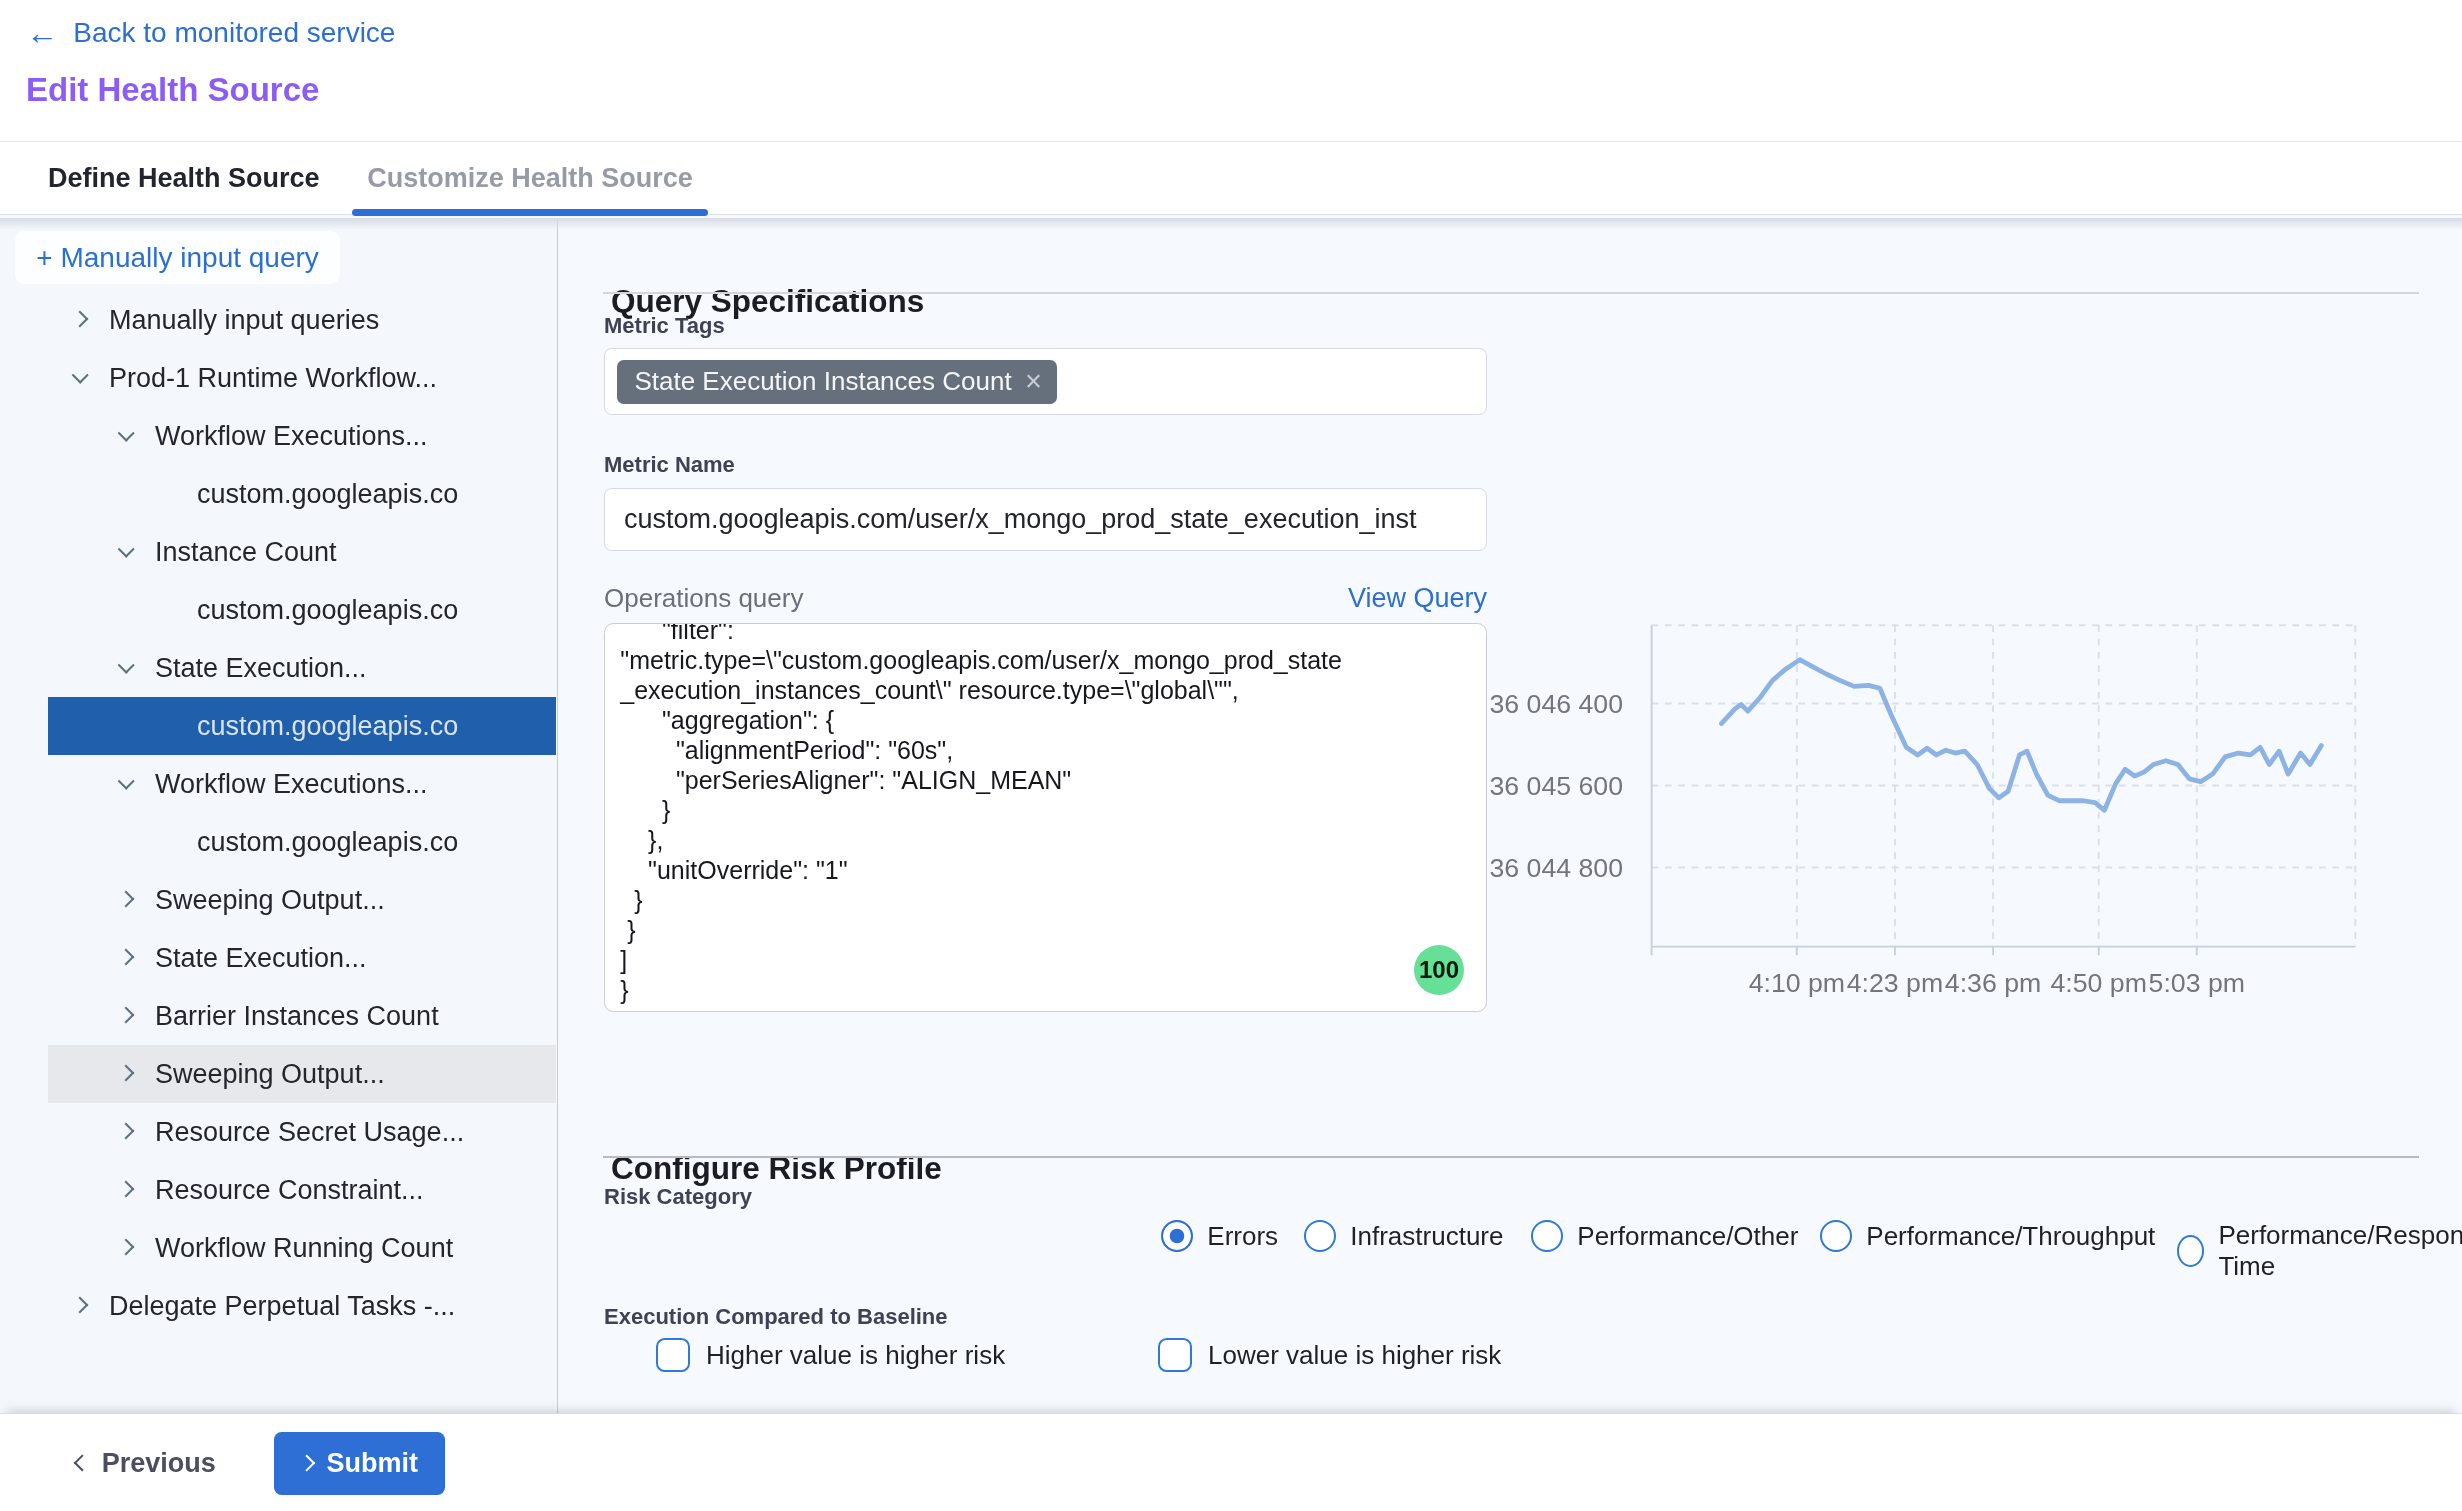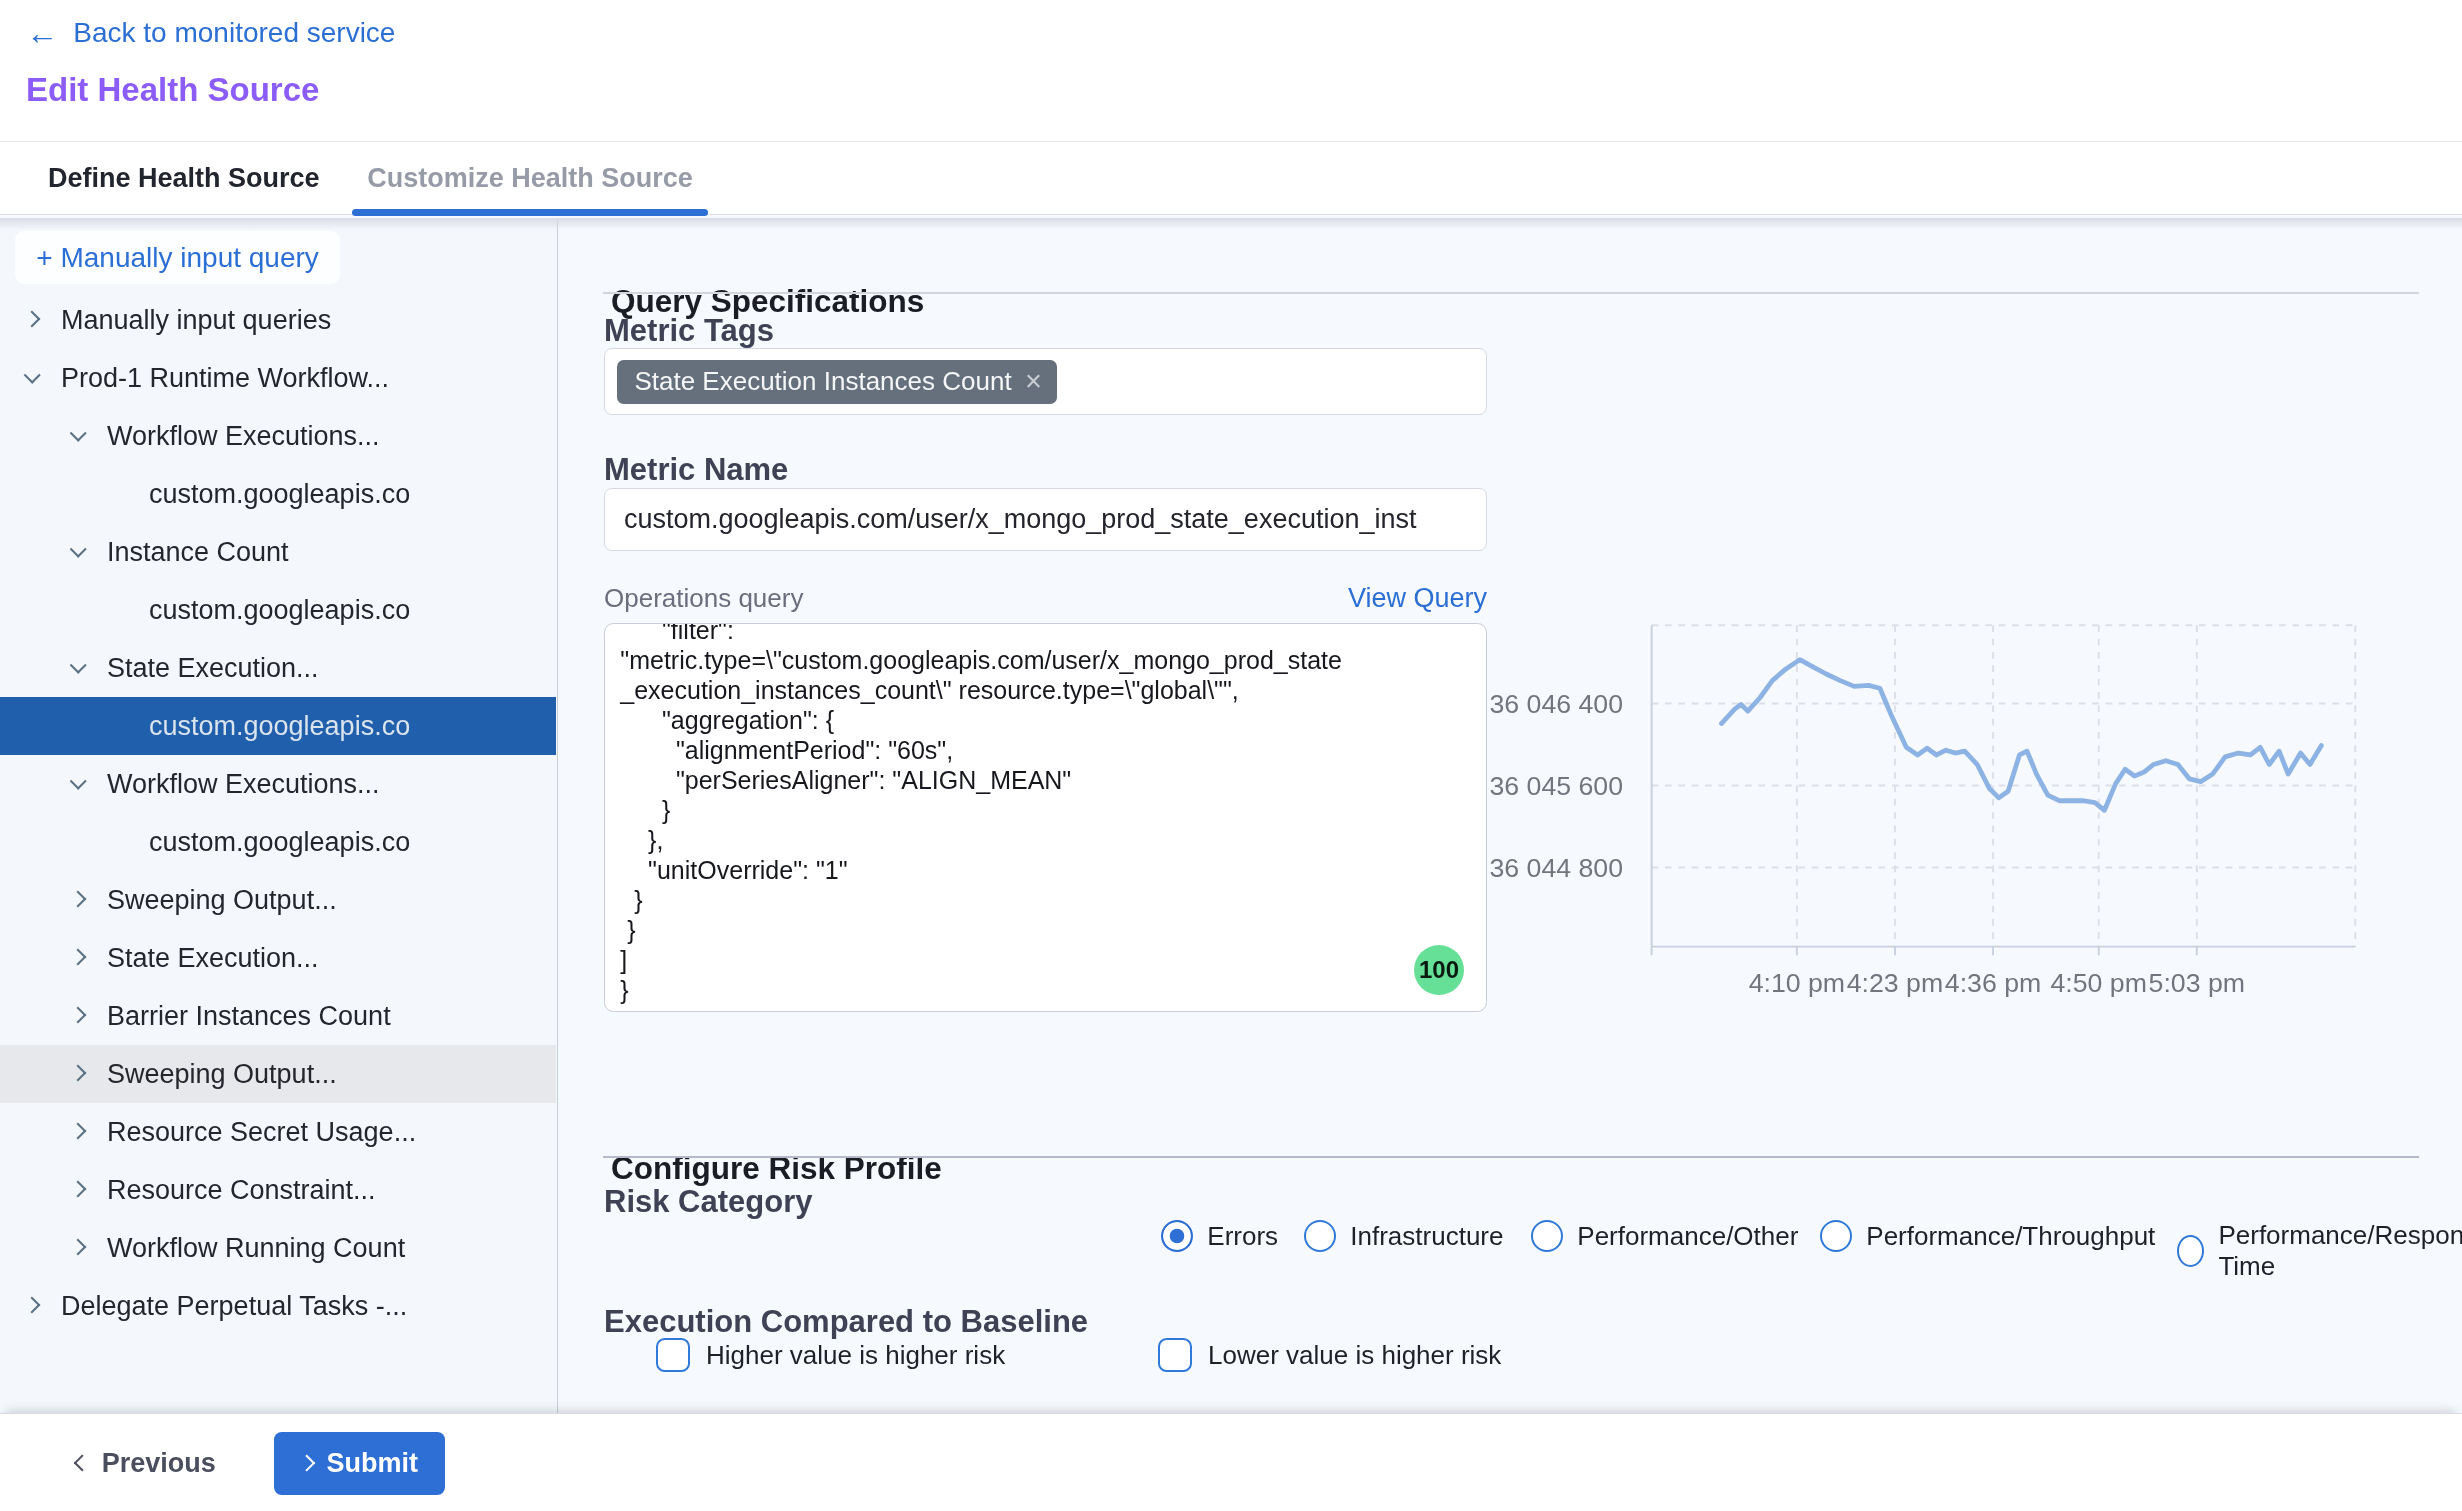--- a/index.html
+++ b/index.html
@@ -24,36 +24,36 @@
                     background:#2e6fd6; border-radius:3.8px; }
   .tab-shadow { position:absolute; left:0; top:218px; width:2462px; height:11.5px;
                 background:linear-gradient(#d9dbe5, rgba(217,219,229,0)); pointer-events:none; z-index:5; }
 
   
   .sidebar { position:absolute; left:0; top:218px; width:558px; height:1195px; background:#f4f8fc;
              border-right:1.9px solid #c9cdd8; }
   .add-query { position:absolute; left:15.3px; top:13.4px; height:53px; background:#fdfeff; border-radius:9.5px;
                display:inline-flex; align-items:center; padding:0 21px; color:#2b6fd4; font-size:28px;
                cursor:pointer; }
-  .tree { position:absolute; left:0; top:73px; width:556px; }
+  .tree { position:absolute; left:0; top:73px; width:556px;padding-left:48px; }
   .tree-row { position:relative; height:58px; display:flex; align-items:center; font-size:27px;
               color:#24252d; cursor:pointer; white-space:nowrap; overflow:hidden; }
   .tree-row.selected { background:#1f5fac; color:#dbe3ec; }
   .tree-row.highlighted { background:#e7e8ec; }
   .chev { position:absolute; width:12.4px; height:12.4px; border-right:2.9px solid #5b7183;
           border-bottom:2.9px solid #5b7183; top:50%; }
   .chev.right { transform:translateY(-58%) rotate(-45deg); }
   .chev.down  { transform:translateY(-70%) rotate(45deg); }
 
   
   .main { position:absolute; left:560px; top:218px; width:1902px; height:1195px; background:#f6f9fd; }
   .section-heading { position:absolute; font-size:31.5px; font-weight:600; color:#1b1c24;margin-top:44px; }
   .sep { position:absolute; height:1.9px; background:#d3d5df; }
   .sep.dark { background:#b6b9c7; }
-  .field-label { position:absolute; font-size:31px; font-weight:600; color:#3f4254; }
+  .field-label { position:absolute; font-size:22px; font-weight:600; color:#3f4254; }
   .muted-label { font-size:26px; font-weight:500; color:#6c6e7e; }
 
   .tags-box { position:absolute; left:44px; top:130px; width:883px; height:67px; background:#ffffff;
               border:1.9px solid #d6d9e2; border-radius:7.6px; display:flex; align-items:center;
               padding-left:12.4px; cursor:text; }
   .chip { display:inline-flex; align-items:center; gap:13.4px; background:#66707d; color:#f4f6f8;
           border-radius:6.7px; height:44px; padding:0 15.3px 0 17px; font-size:26px; }
   .chip-x { font-size:29px; color:#c7ccd3; cursor:pointer; line-height:29px; }
 
   .text-input { position:absolute; left:44px; width:883px; height:63px; background:#ffffff;

